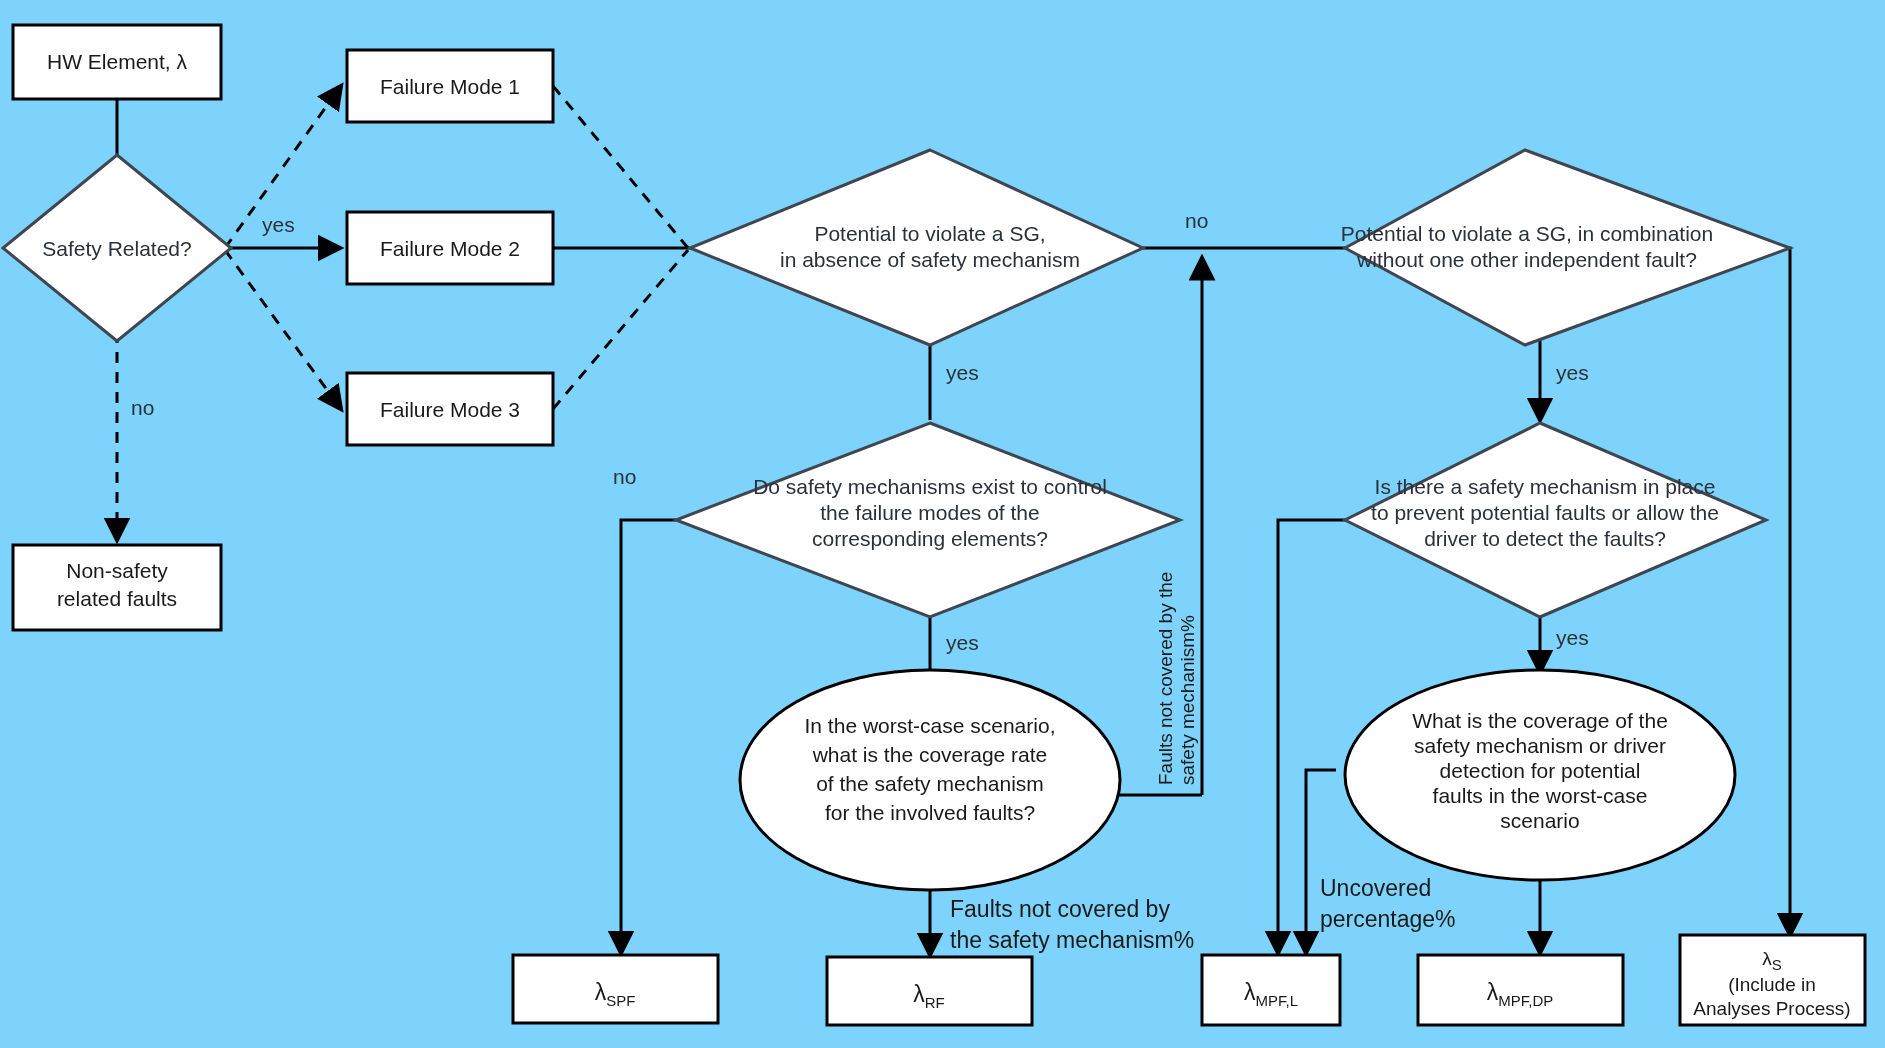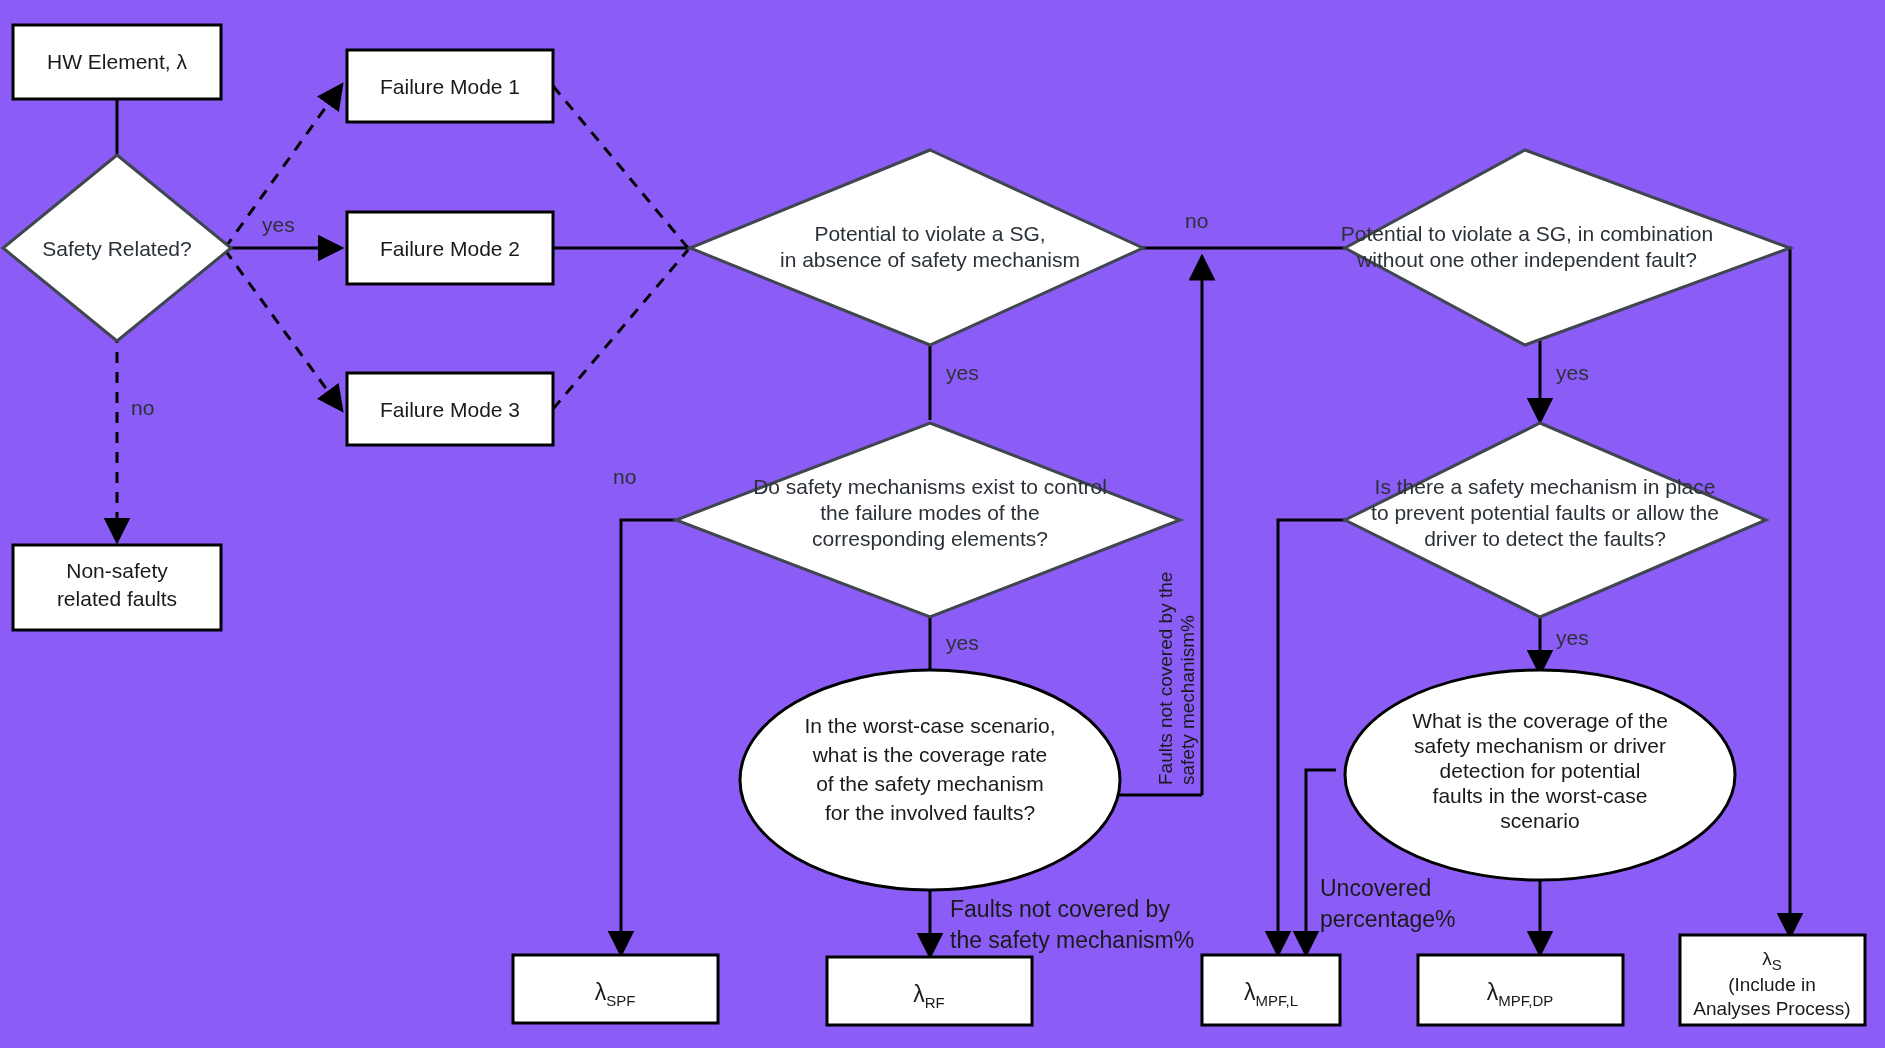--- a/index.html
+++ b/index.html
@@ -9,21 +9,21 @@
     background: #ffffff;
   }
   body {
     font-family: "Liberation Sans", "DejaVu Sans", sans-serif;
     color: #1a1a1a;
   }
   #stage {
     position: relative;
     width: 1885px;
     height: 1048px;
-    background: #8b5cf6;
+    background: #7dd3fc;
     overflow: hidden;
   }
   svg#diagram {
     position: absolute;
     left: 0;
     top: 0;
     width: 1885px;
     height: 1048px;
   }
   .node-rect {

